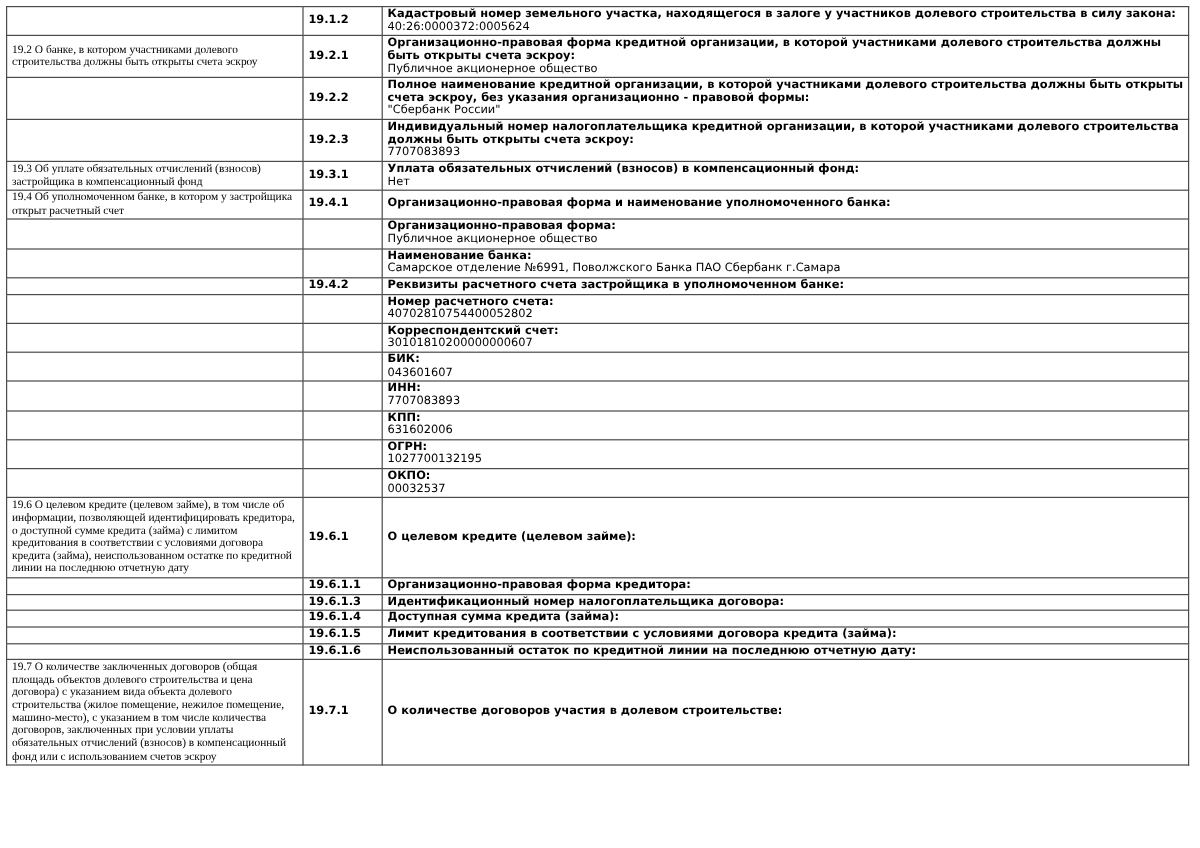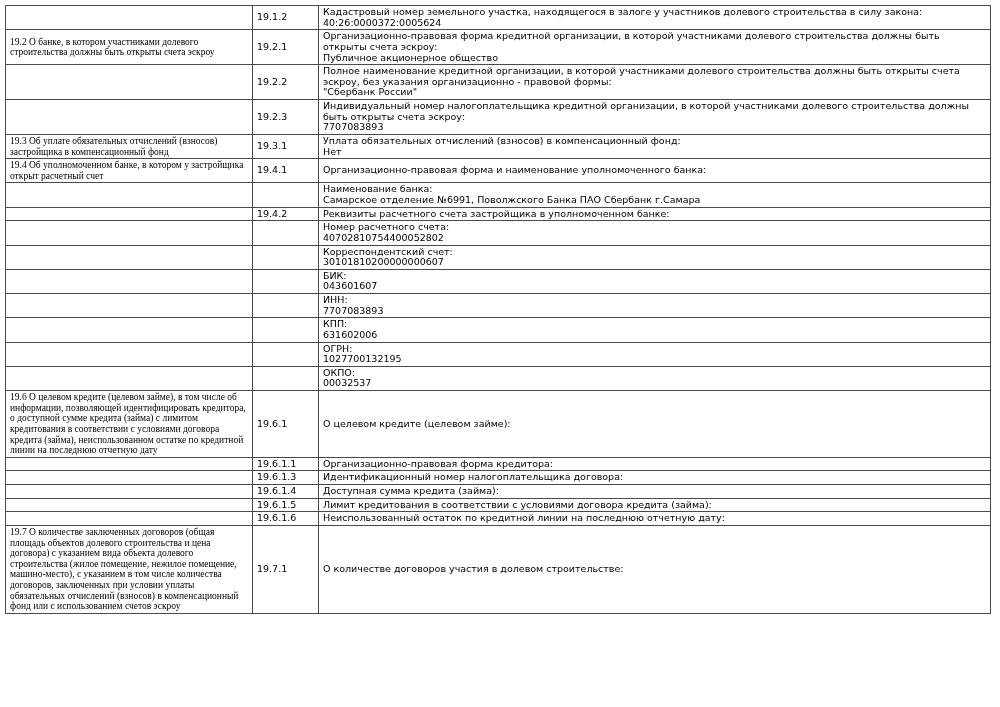--- a/index.html
+++ b/index.html
@@ -24,23 +24,23 @@
     line-height: 1.12;
   }
   table.decl td {
     border: 1px solid #4a4a4a;
     padding: 1px 4px;
     vertical-align: middle;
     word-wrap: break-word;
     overflow-wrap: break-word;
   }
   td.col-section { width: 247px; font-family: Liberation Serif, serif; }
-  td.col-num     { width: 66px; padding: 1px 2px; }
+  td.col-num     { width: 66px; padding: 1px 2px; font-weight: bold; }
   td.col-content { width: 672px; }
-  .field-label { font-weight: normal; }
+  .field-label { font-weight: bold; }
   .field-value { font-weight: normal; }
 </style>
 </head>
 <body>
 
 <div class="page">
   <table class="decl">
     <colgroup>
       <col style="width:247px">
       <col style="width:66px">
@@ -91,20 +91,28 @@
           <td class="col-section">19.4 Об уполномоченном банке, в котором у застройщика открыт расчетный счет</td>
           <td class="col-num">19.4.1</td>
           <td class="col-content">
             <div class="field-label">Организационно-правовая форма и наименование уполномоченного банка:</div>
           </td>
         </tr>
         <tr>
           <td class="col-section"></td>
           <td class="col-num"></td>
           <td class="col-content">
+            <div class="field-label">Организационно-правовая форма:</div>
+            <div class="field-value">Публичное акционерное общество</div>
+          </td>
+        </tr>
+        <tr>
+          <td class="col-section"></td>
+          <td class="col-num"></td>
+          <td class="col-content">
             <div class="field-label">Наименование банка:</div>
             <div class="field-value">Самарское отделение №6991, Поволжского Банка ПАО Сбербанк г.Самара</div>
           </td>
         </tr>
         <tr>
           <td class="col-section"></td>
           <td class="col-num">19.4.2</td>
           <td class="col-content">
             <div class="field-label">Реквизиты расчетного счета застройщика в уполномоченном банке:</div>
           </td>

